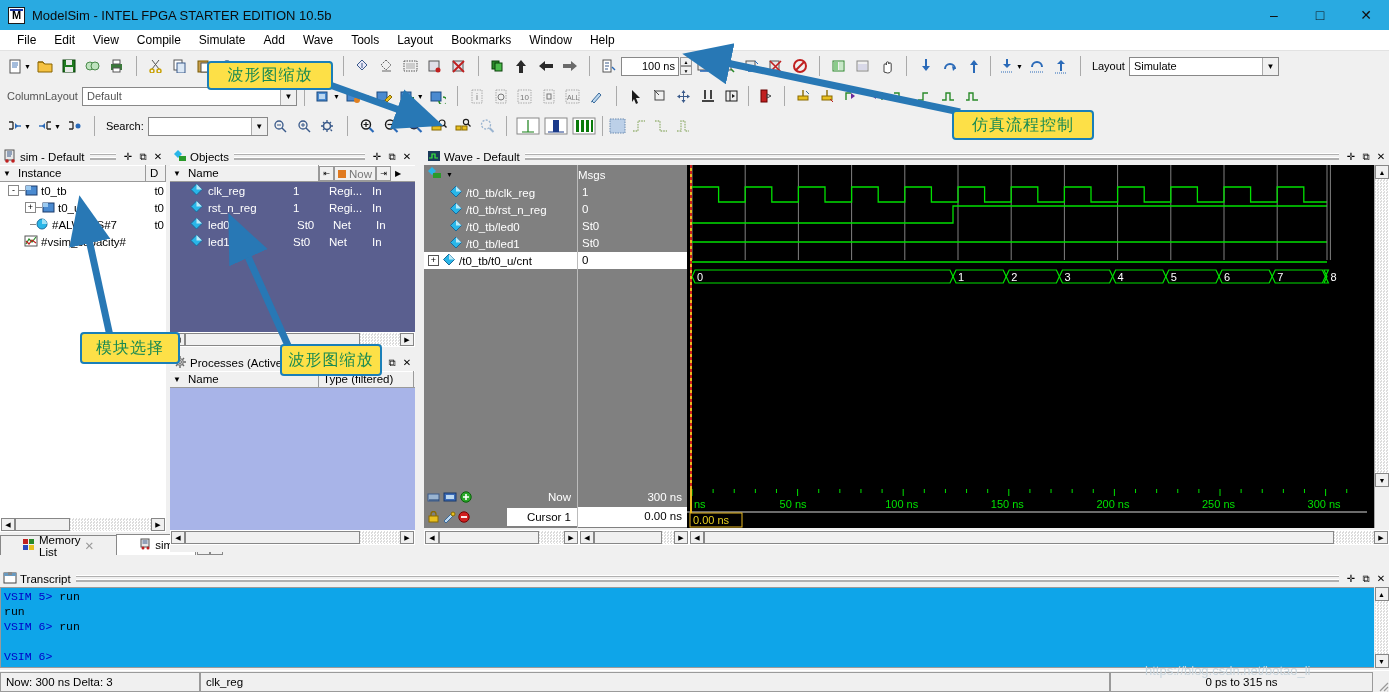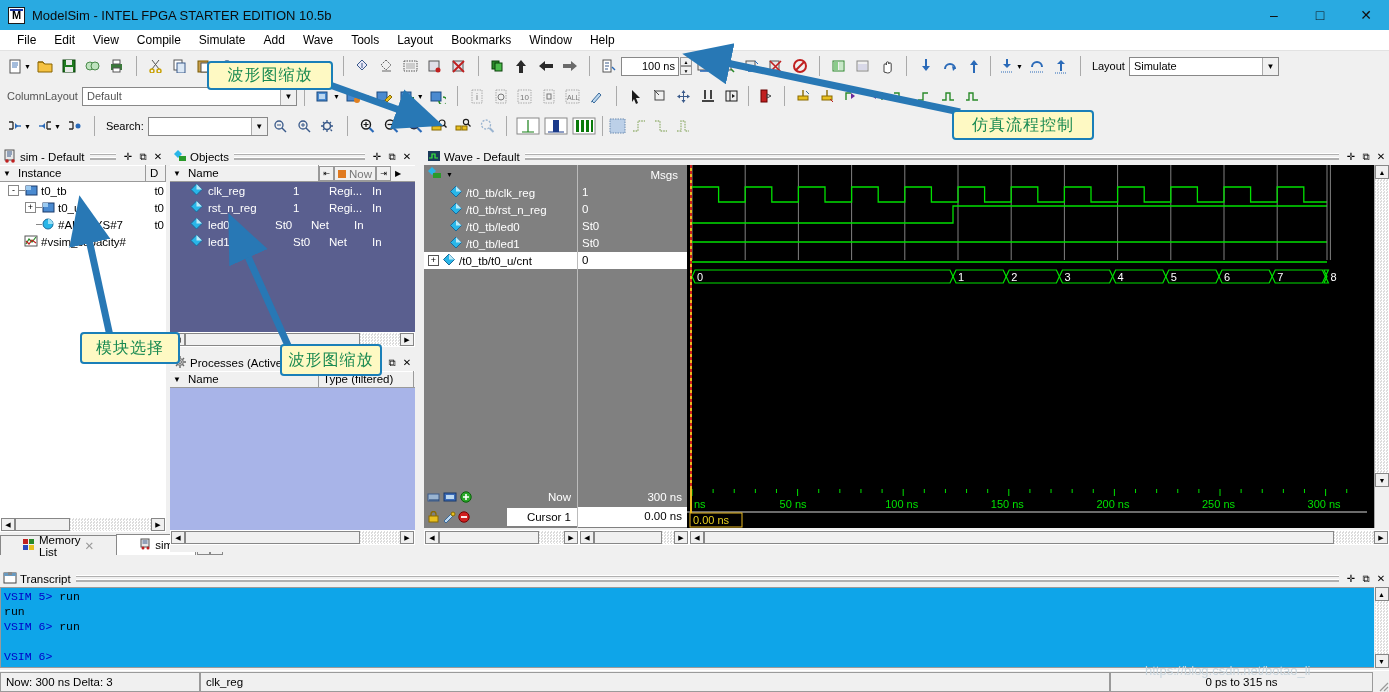--- a/index.html
+++ b/index.html
@@ -144,21 +144,21 @@
   #statusbar {
     position:absolute; left:0; top:670px; width:1389px; height:22px;
     background:#f0f0f0; border-top:1px solid #fff; display:flex; align-items:center;
     font-size:11.5px;
   }
   #statusbar .seg { height:20px; border:1px solid #9a9a9a; border-top-color:#9a9a9a;
                     display:flex; align-items:center; padding:0 5px; background:#f0f0f0; }
 
   
   .annot {
-    position:absolute; background:#fef9c3; border:2px solid #1a7fb8; border-radius:4px;
+    position:absolute; background:#fde047; border:2px solid #1a7fb8; border-radius:4px;
     color:#1a8a52; font-size:16px; display:flex; align-items:center; justify-content:center;
     font-family:"DejaVu Sans", sans-serif; z-index:50; letter-spacing:1px;
   }
   .arrow-svg { position:absolute; z-index:49; pointer-events:none; }
   .watermark {
     position:absolute; font-size:13px; color:#c9d6de; z-index:5; white-space:nowrap;
     font-family:"Liberation Sans", sans-serif;
   }
 </style>
 </head>
@@ -818,21 +818,21 @@
         <span style="width:6px;border-top:1px solid #888;"></span>
         <span style="margin-right:3px;">
           <svg width="13" height="12">
               <rect x="1" y="2" width="11" height="9" fill="#4a8ad0" stroke="#1a3a6a"></rect>
               <rect x="1" y="2" width="5" height="4" fill="#9ccaf0"></rect>
             </svg>
         </span>
         <span>t0_u</span>
         <span style="margin-left:auto;padding-right:2px;">t0</span>
       </div>
-      <div class="trow" style="padding-left:25px;">
+      <div class="trow" style="padding-left:19px;">
         <span style="width:11px;"></span>
         <span style="width:6px;border-top:1px solid #888;"></span>
         <span style="margin-right:3px;">
           <svg width="13" height="12">
               <circle cx="6" cy="6" r="5" fill="#29b6e8" stroke="#1a6a9a"></circle>
               <path d="M6 1a5 5 0 015 5H6z" fill="#9ce0f5"></path>
             </svg>
         </span>
         <span>#ALWAYS#7</span>
         <span style="margin-left:auto;padding-right:2px;">t0</span>
@@ -940,21 +940,21 @@
         <span>In</span>
       </div>
       <div class="objrow">
         <span style="width:20px;"></span>
         <span style="margin-right:5px;">
           <svg width="13" height="11">
               <path d="M6.5 0l5.5 5.5-5.5 5.5L1 5.5z" fill="#29b6e8" stroke="#1a6a9a"></path>
               <path d="M6.5 0l5.5 5.5H6.5z" fill="#bceaf8"></path>
             </svg>
         </span>
-        <span style="width:67px;">led0</span>
+        <span style="width:89px;">led0</span>
         <span style="width:36px;">St0</span>
         <span style="width:43px;">Net</span>
         <span>In</span>
       </div>
       <div class="objrow">
         <span style="width:20px;"></span>
         <span style="margin-right:5px;">
           <svg width="13" height="11">
               <path d="M6.5 0l5.5 5.5-5.5 5.5L1 5.5z" fill="#29b6e8" stroke="#1a6a9a"></path>
               <path d="M6.5 0l5.5 5.5H6.5z" fill="#bceaf8"></path>
@@ -1074,21 +1074,21 @@
                   <path d="M6 0l5.5 5.5L6 11 .5 5.5z" fill="#29b6e8" stroke="#1a6a9a"></path>
                   <path d="M6 0l5.5 5.5H6z" fill="#bceaf8"></path>
                 </svg>
             </span>
             <span>/t0_tb/t0_u/cnt</span>
           </div>
         </div>
       </div>
 
       <div style="width:110px;display:flex;flex-direction:column;">
-        <div class="wavehdr" style="justify-content:flex-end;padding-right:9px;color:#fff;font-size:11.5px;border-left:1px solid #bbb;">
+        <div class="wavehdr" style="justify-content:flex-start;padding-right:15px;color:#fff;font-size:11.5px;border-left:1px solid #bbb;">
           <span>Msgs</span>
         </div>
         <div class="wvals" style="flex:1;border-left:1px solid #bbb;">
           <div class="wvalrow">1</div>
           <div class="wvalrow">0</div>
           <div class="wvalrow">St0</div>
           <div class="wvalrow">St0</div>
           <div class="wvalrow sel">0</div>
         </div>
       </div>

